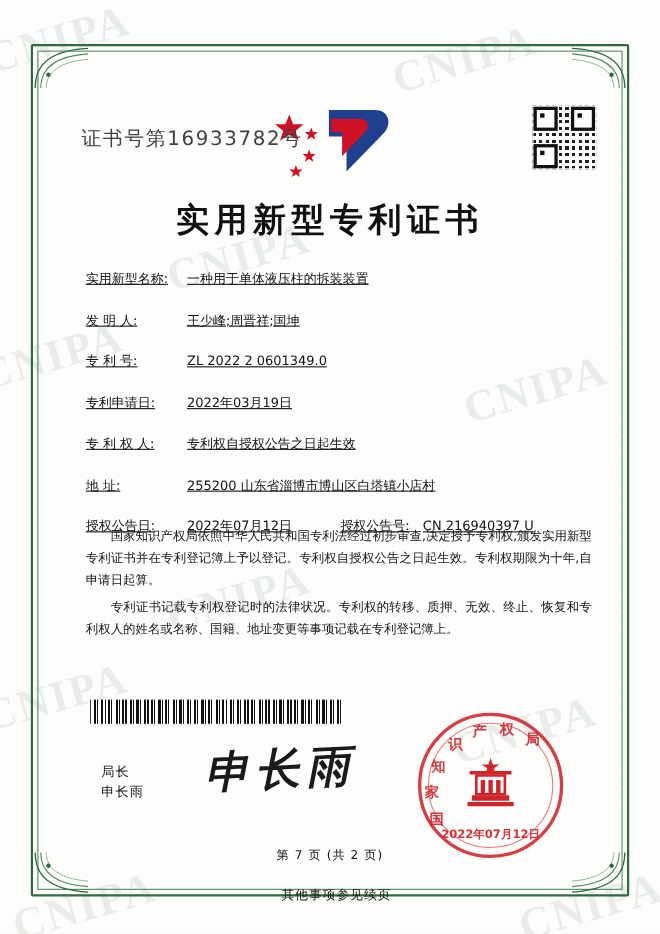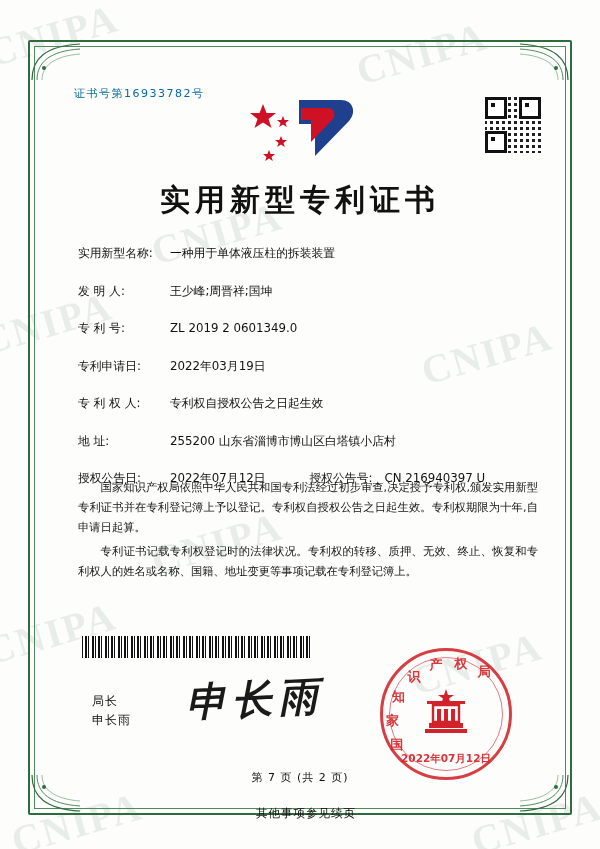--- a/index.html
+++ b/index.html
@@ -108,24 +108,24 @@
     background: #111;
   }
   .qr .fp.tl { left: 1px; top: 1px; }
   .qr .fp.tr { right: 1px; top: 1px; }
   .qr .fp.bl { left: 1px; bottom: 1px; }
 
   
   .cert-no {
     position: absolute;
     left: 74px;
-    top: 86px;
-    font-size: 11px;
+    top: 114px;
+    font-size: 18px;
     letter-spacing: 1.5px;
-    color: #0369a1;
+    color: #404040;
     font-family: "DejaVu Sans", "Liberation Sans", sans-serif;
   }
 
   .main-title {
     position: absolute;
     left: 0; right: 0;
     top: 180px;
     text-align: center;
     font-size: 30px;
     font-weight: bold;
@@ -139,20 +139,21 @@
     left: 78px;
     right: 60px;
     top: 246px;
   }
   .frow {
     display: flex;
     align-items: baseline;
     margin-bottom: 21.5px;
     font-size: 11.8px;
     color: #161616;
+    text-decoration: underline;
   }
   .flabel {
     width: 92px;
     flex: none;
     letter-spacing: 0px;
     color: #111;
   }
   .fvalue { color: #111; }
   .frow.dual { margin-bottom: 0; }
   .frow.dual .pair2 { margin-left: 44px; display: flex; align-items: baseline; }
@@ -366,21 +367,21 @@
     <div class="frow">
       <div class="flabel">实用新型名称:</div>
       <div class="fvalue">一种用于单体液压柱的拆装装置</div>
     </div>
     <div class="frow">
       <div class="flabel">发 明 人:</div>
       <div class="fvalue">王少峰;周晋祥;国坤</div>
     </div>
     <div class="frow">
       <div class="flabel">专 利 号:</div>
-      <div class="fvalue">ZL 2019 2 0601349.0</div>
+      <div class="fvalue">ZL 2022 2 0601349.0</div>
     </div>
     <div class="frow">
       <div class="flabel">专利申请日:</div>
       <div class="fvalue">2022年03月19日</div>
     </div>
     <div class="frow">
       <div class="flabel">专 利 权 人:</div>
       <div class="fvalue">专利权自授权公告之日起生效</div>
     </div>
     <div class="frow">

